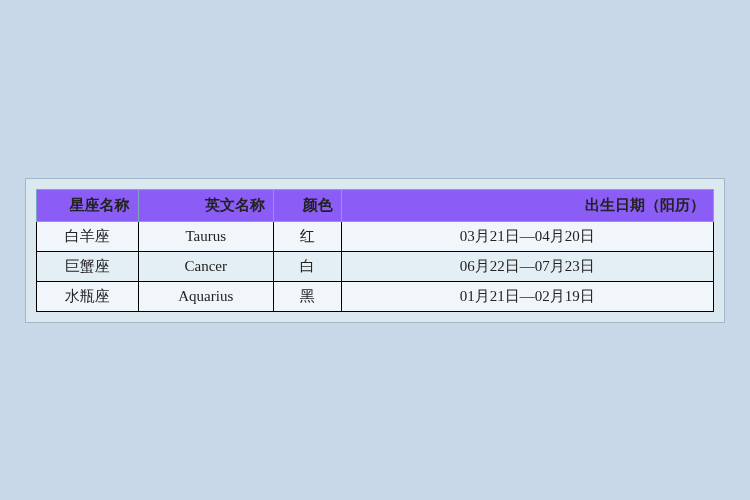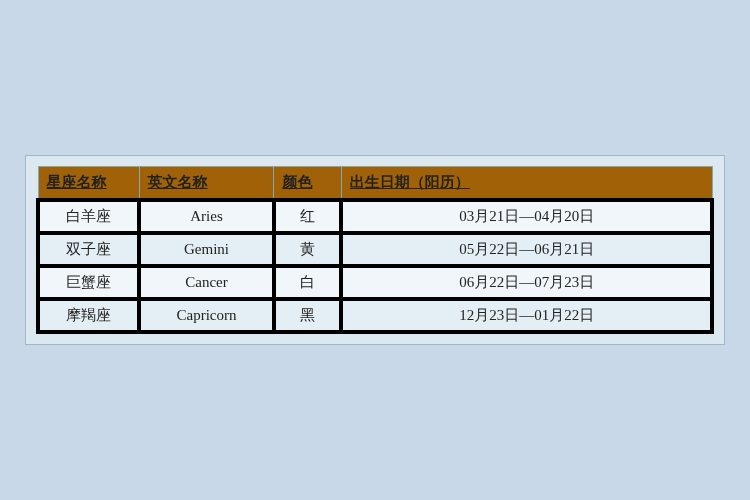--- a/index.html
+++ b/index.html
@@ -26,31 +26,30 @@
     }
 
     table {
       width: 100%;
       border-collapse: collapse;
       font-size: 15px;
       color: #222;
     }
 
     thead tr th {
-      background-color: #a16207;
+      background-color: #8b5cf6;
       border: 1px solid #7aaabf;
       padding: 6px 8px;
-      text-align: left;
+      text-align: right;
       font-weight: bold;
       font-size: 15px;
-      text-decoration: underline;
     }
 
     tbody tr td {
-      border: 4px solid #000000;
+      border: 1px solid #000000;
       padding: 5px 8px;
       text-align: center;
       background-color: #f0f6fa;
       font-size: 15px;
     }
 
     tbody tr:nth-child(even) td {
       background-color: #e4eff5;
     }
 
@@ -68,37 +67,31 @@
       <tr>
         <th class="col-zh">星座名称</th>
         <th class="col-en">英文名称</th>
         <th class="col-color">颜色</th>
         <th class="col-date">出生日期（阳历）</th>
       </tr>
     </thead>
     <tbody id="table-body">
     <tr>
           <td>白羊座</td>
-          <td>Aries</td>
+          <td>Taurus</td>
           <td>红</td>
           <td>03月21日—04月20日</td>
-        </tr>
-        <tr>
-          <td>双子座</td>
-          <td>Gemini</td>
-          <td>黄</td>
-          <td>05月22日—06月21日</td>
         </tr>
         <tr>
           <td>巨蟹座</td>
           <td>Cancer</td>
           <td>白</td>
           <td>06月22日—07月23日</td>
         </tr>
         <tr>
-          <td>摩羯座</td>
-          <td>Capricorn</td>
+          <td>水瓶座</td>
+          <td>Aquarius</td>
           <td>黑</td>
-          <td>12月23日—01月22日</td>
+          <td>01月21日—02月19日</td>
         </tr>
       </tbody>
   </table>
 </div>
 
 </body></html>

